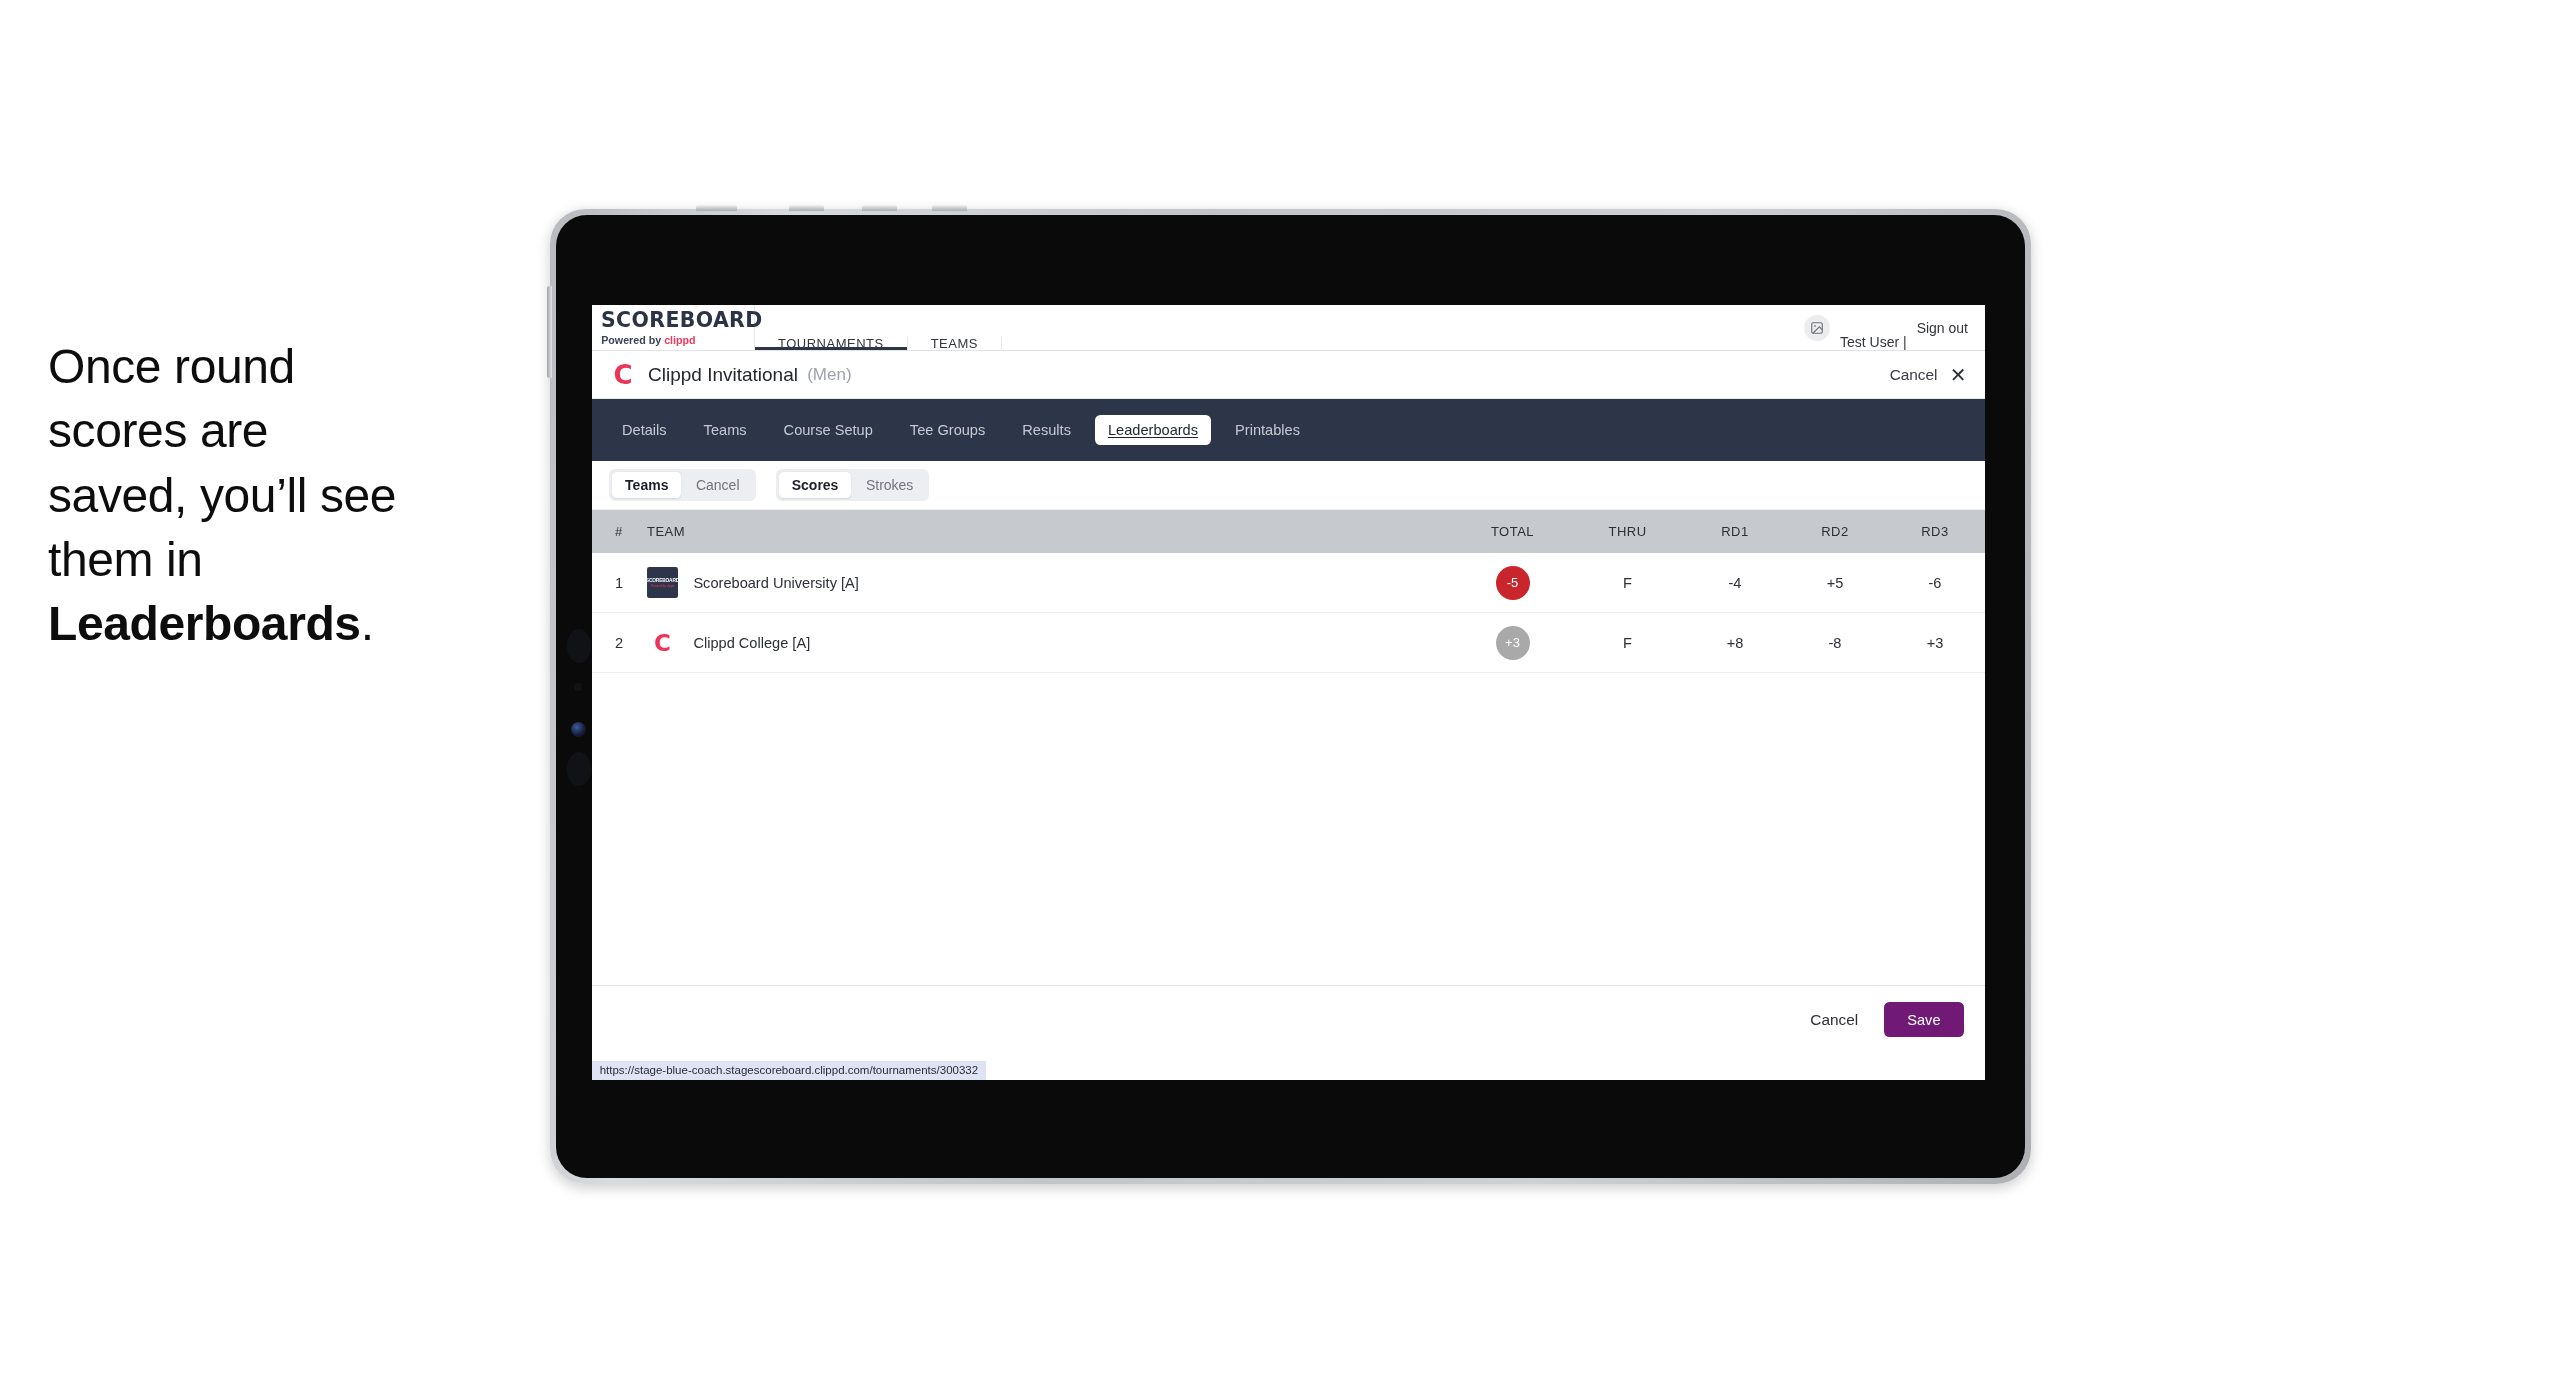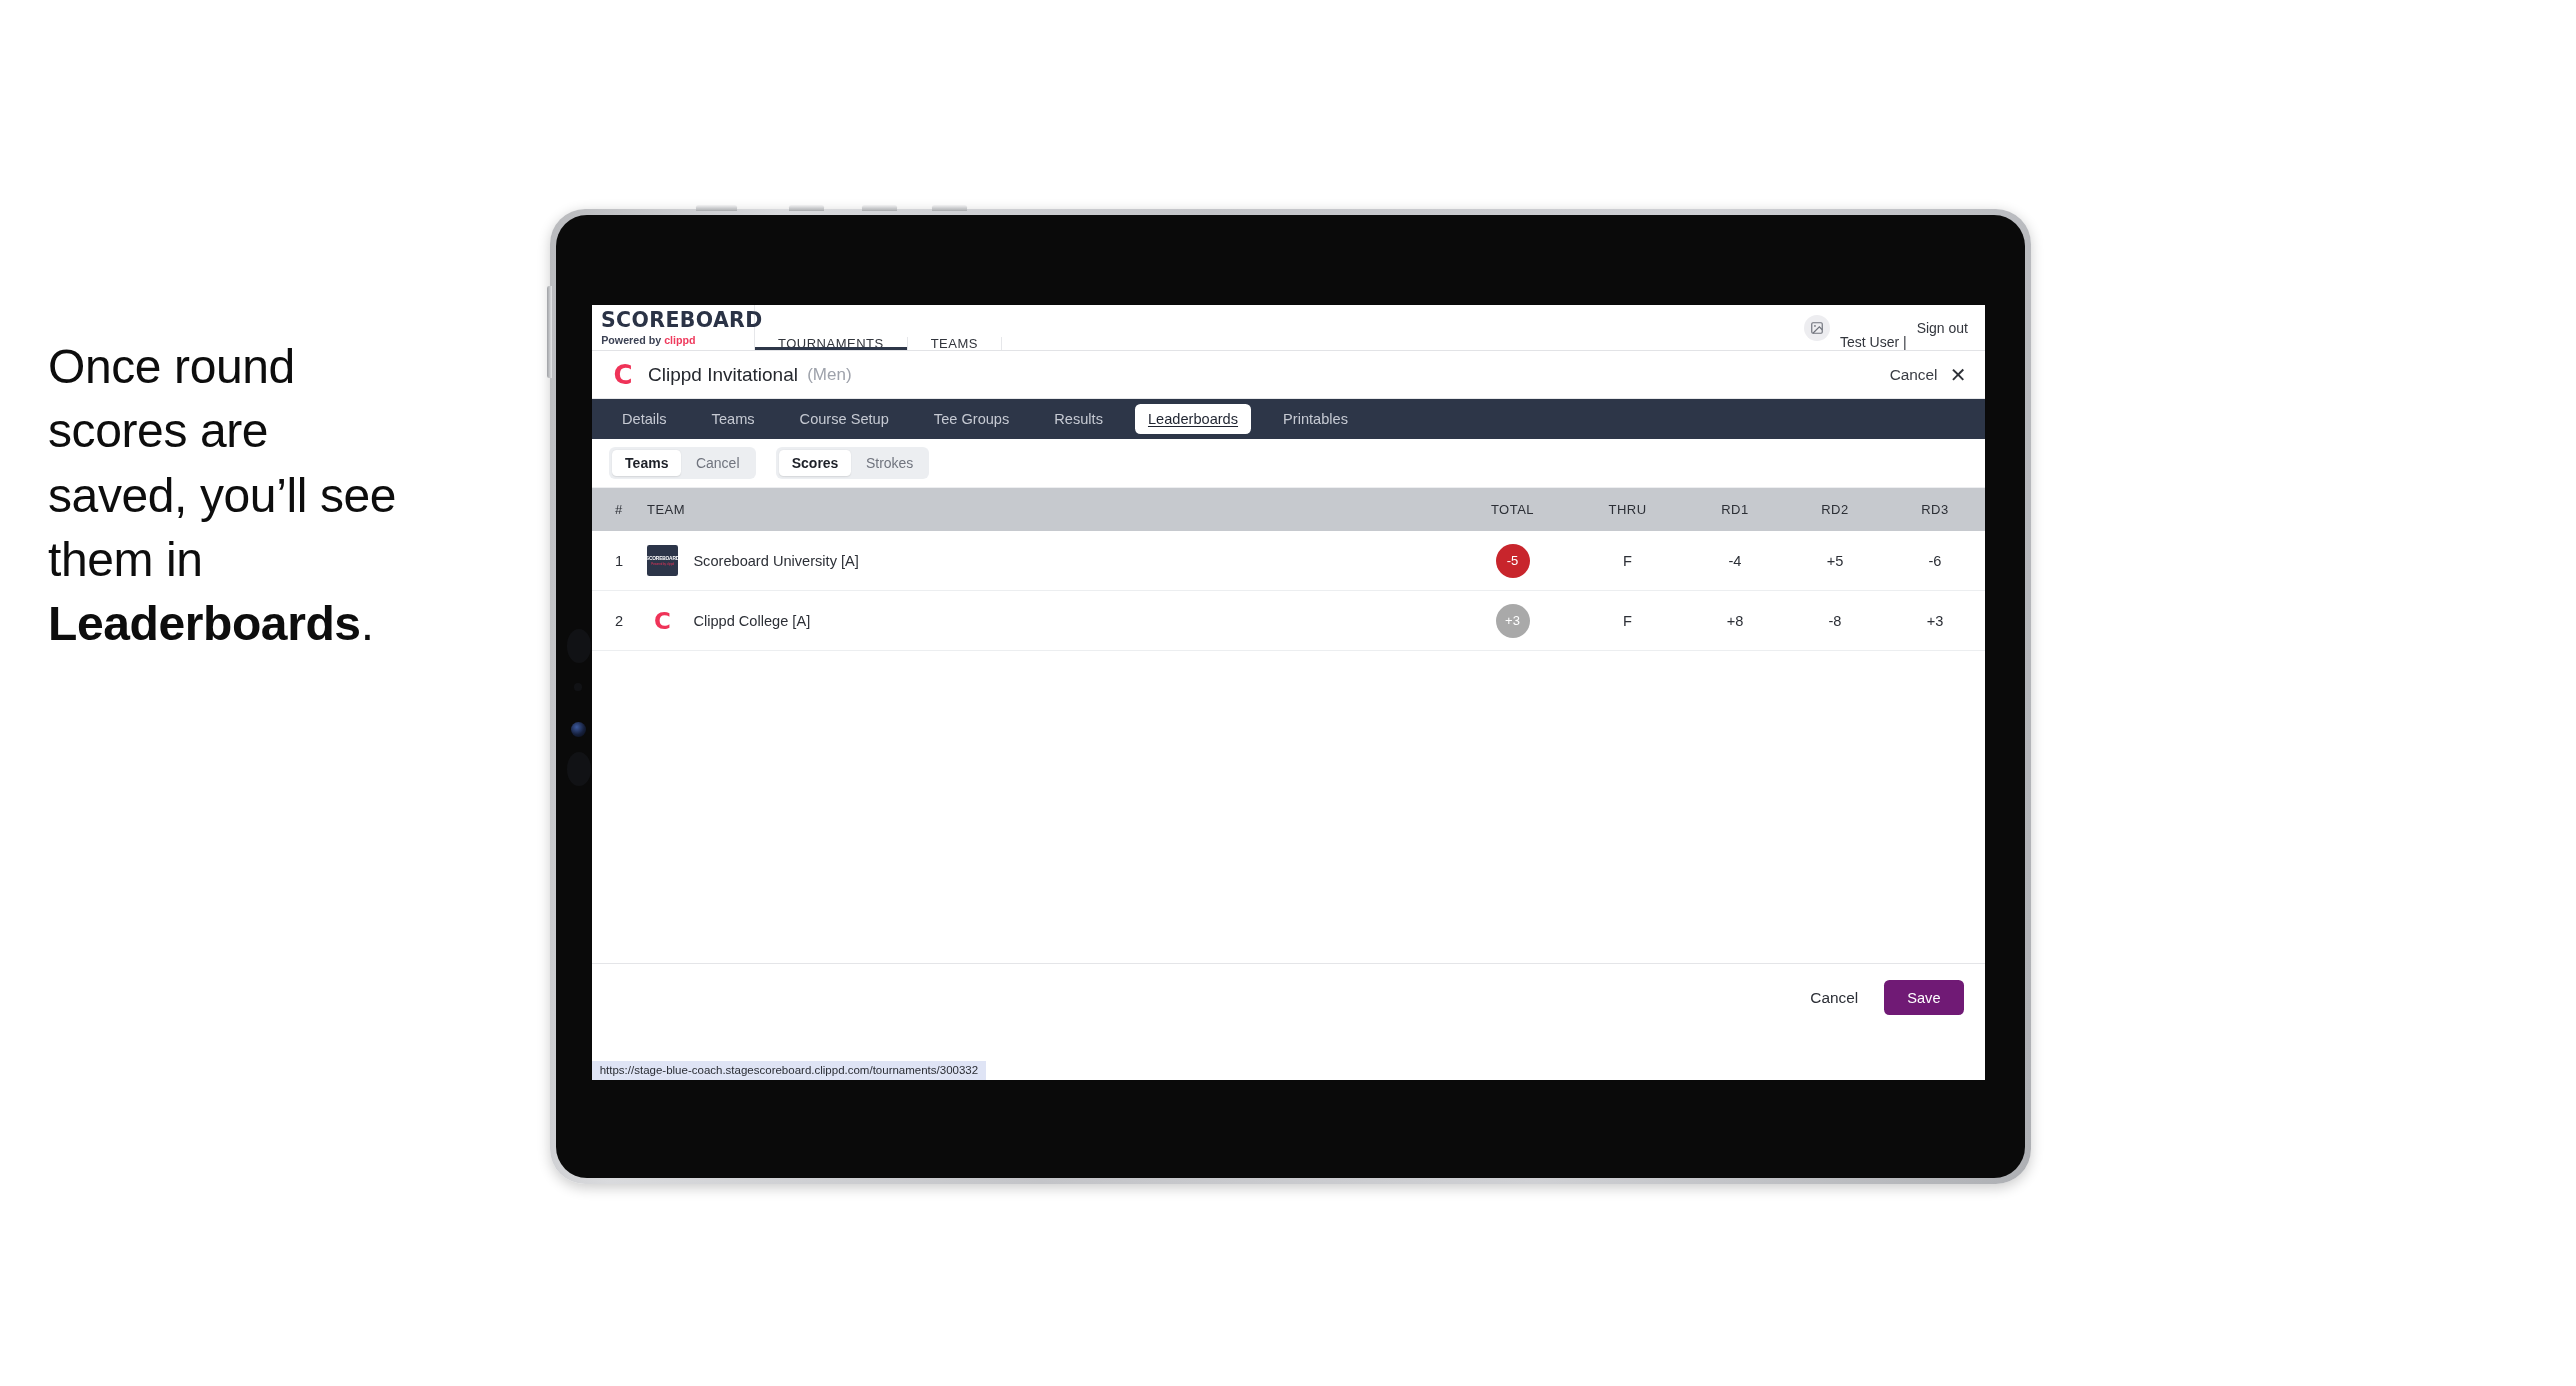--- a/index.html
+++ b/index.html
@@ -190,26 +190,26 @@
   #close-x {
     margin-left: 12.3px;
     font-size: 20px;
     color: #2f3238;
     line-height: 1;
     cursor: pointer;
   }
 
   
   #section-tabs {
-    height: 40px;
+    height: 62px;
     background: #2d3648;
     display: flex;
     align-items: center;
     padding-left: 17px;
-    gap: 19px;
+    gap: 11px;
   }
   .section-tab {
     font-size: 14.6px;
     color: #c6cad3;
     padding: 7px 13px;
     border-radius: 5.4px;
     cursor: pointer;
     white-space: nowrap;
   }
   .section-tab.active {

